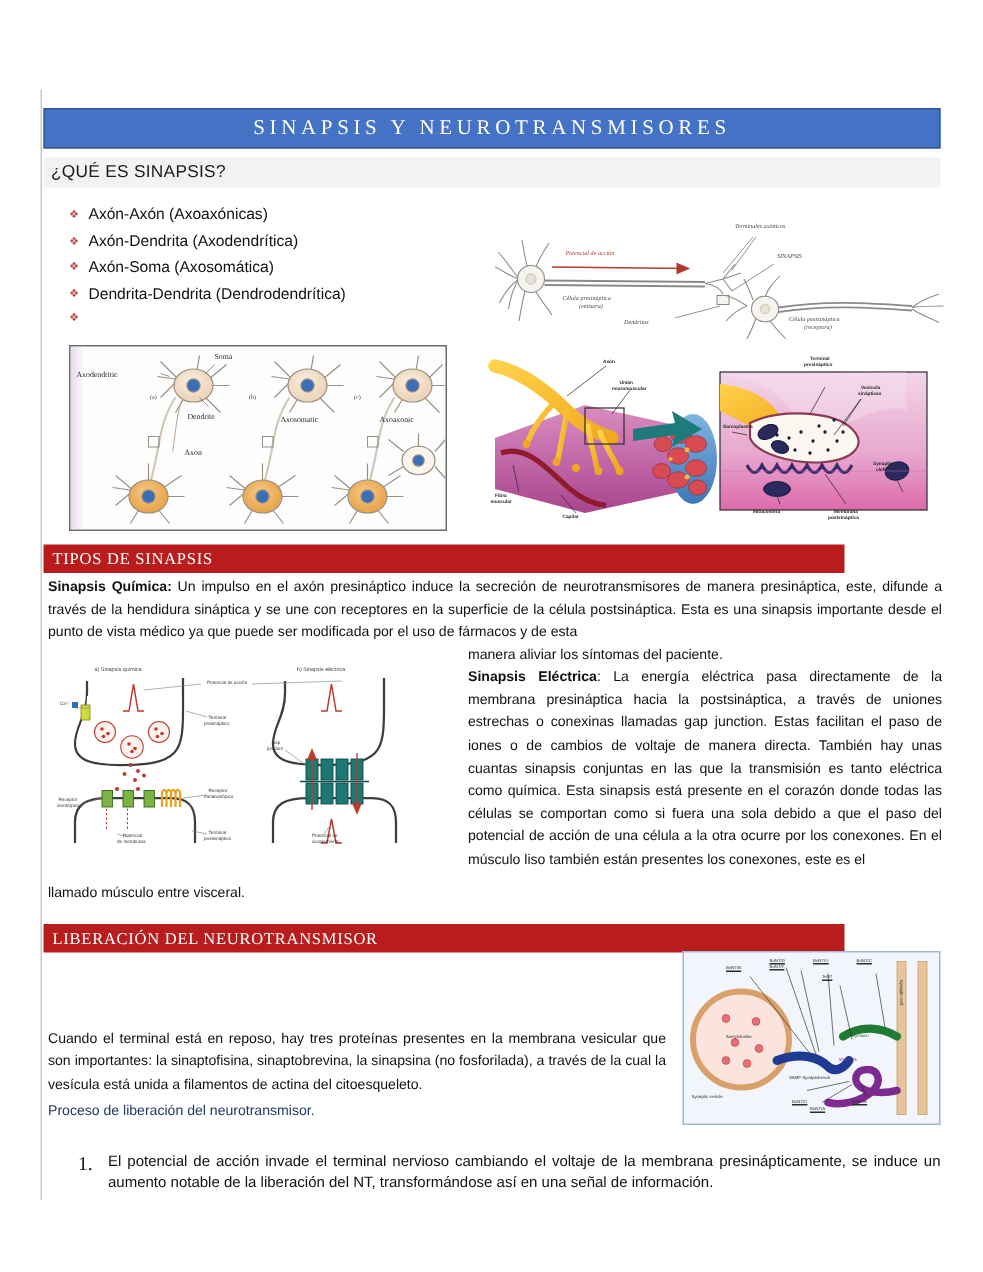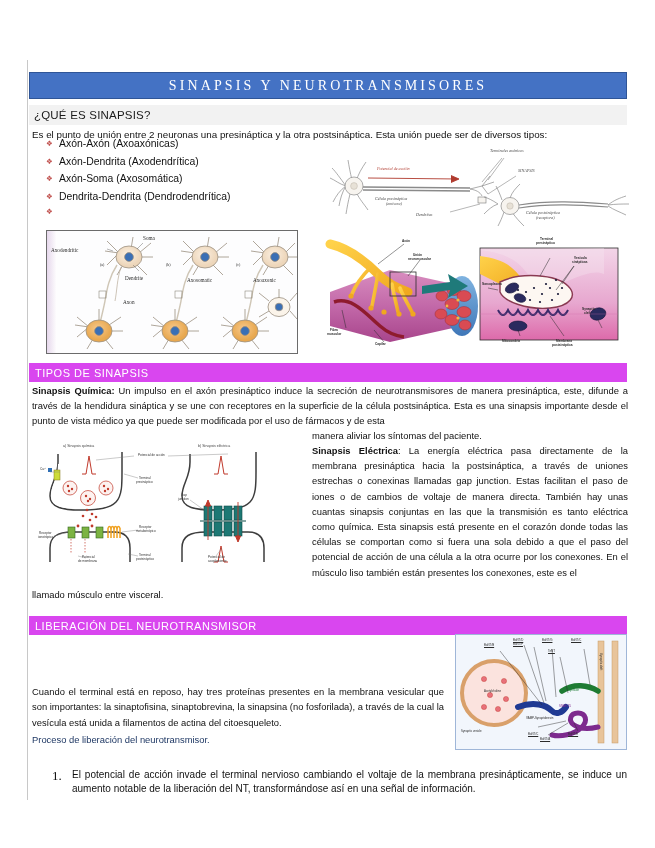--- a/index.html
+++ b/index.html
@@ -27,22 +27,22 @@
   
   .band{
     position:absolute;left:29px;width:598px;height:20px;
     background:#f2f2f2;box-sizing:border-box;
     display:flex;align-items:center;
   }
   .band .t{font-size:11.5px;color:#1a1a1a;padding-left:5px;letter-spacing:.2px;}
 
   
   .sec{
-    position:absolute;left:29px;width:598px;height:19px;
-    background:#d946ef;box-sizing:border-box;display:flex;align-items:center;
+    position:absolute;left:29px;width:534px;height:19px;
+    background:#b91c1c;box-sizing:border-box;display:flex;align-items:center;font-family:Liberation Serif, serif;
   }
   .sec .t{font-size:11px;color:#ffffff;padding-left:6px;letter-spacing:.5px;}
 
   
   .txt{position:absolute;font-size:9.4px;line-height:15.2px;color:#111;text-align:justify;}
   .txt b{font-weight:bold;}
   .lead{position:absolute;font-size:9.8px;line-height:15px;color:#111;}
 
   
   .blist{position:absolute;left:46px;top:122px;}
@@ -97,21 +97,20 @@
   <div class="left-rule"></div>
 
   <div class="title-bar">
     <span class="t">SINAPSIS Y NEUROTRANSMISORES</span>
   </div>
 
   <div class="band" style="top:89px;">
     <span class="t">¿QUÉ ES SINAPSIS?</span>
   </div>
 
-  <div class="lead" style="left:32px;top:111px;width:596px;">Es el punto de unión entre 2 neuronas una presináptica y la otra postsináptica. Esta unión puede ser de diversos tipos:</div>
 
   <div class="blist">
     <div class="row">
       <span class="bg">❖</span>
       <span class="bt">Axón-Axón (Axoaxónicas)</span>
     </div>
     <div class="row">
       <span class="bg">❖</span>
       <span class="bt">Axón-Dendrita (Axodendrítica)</span>
     </div>

